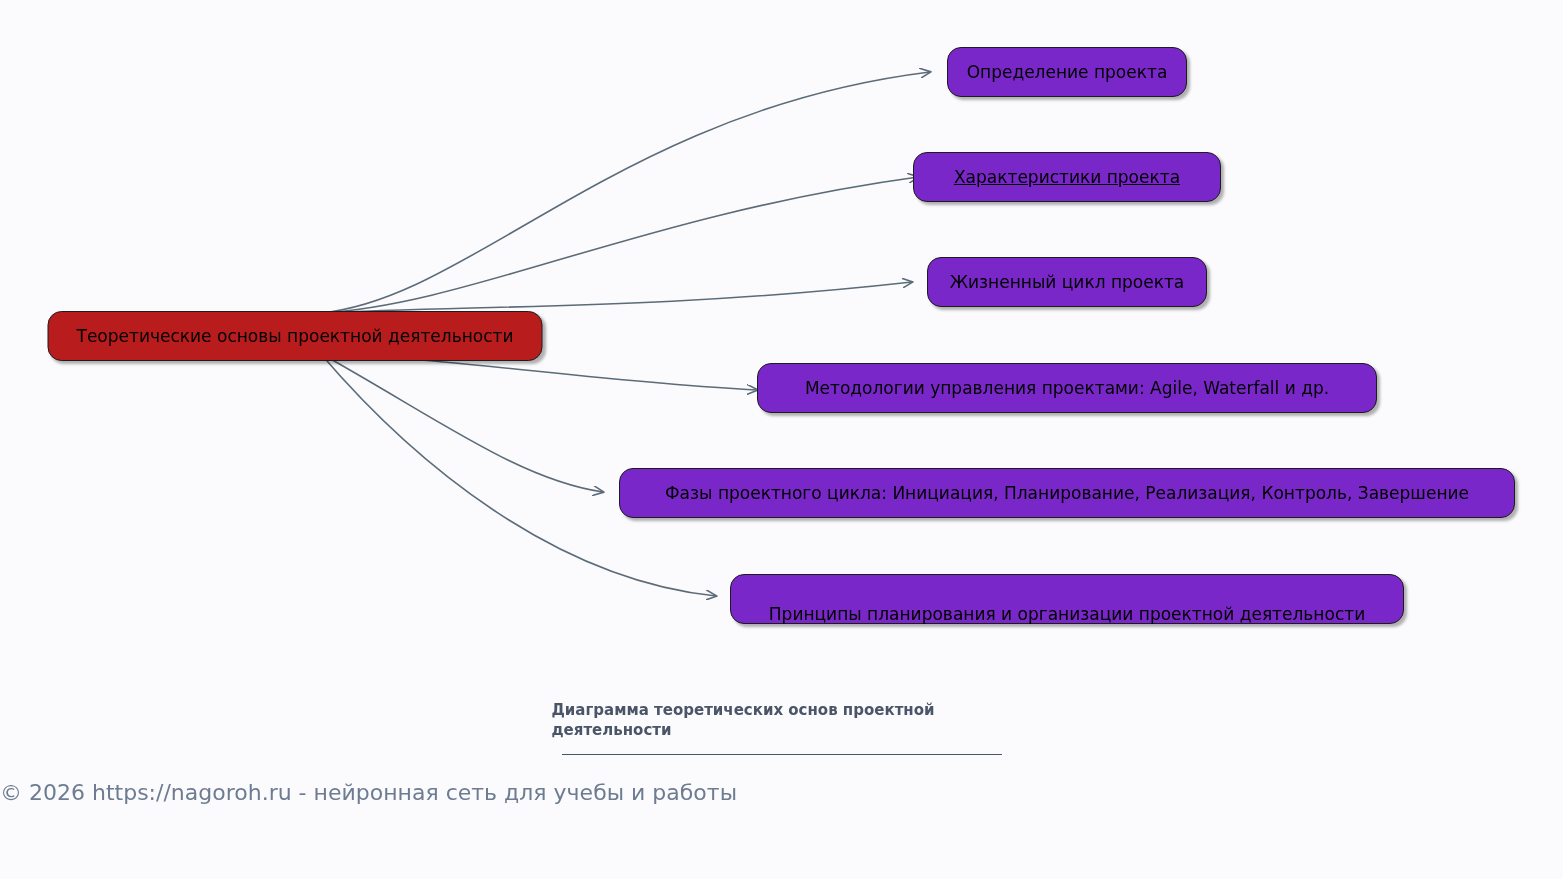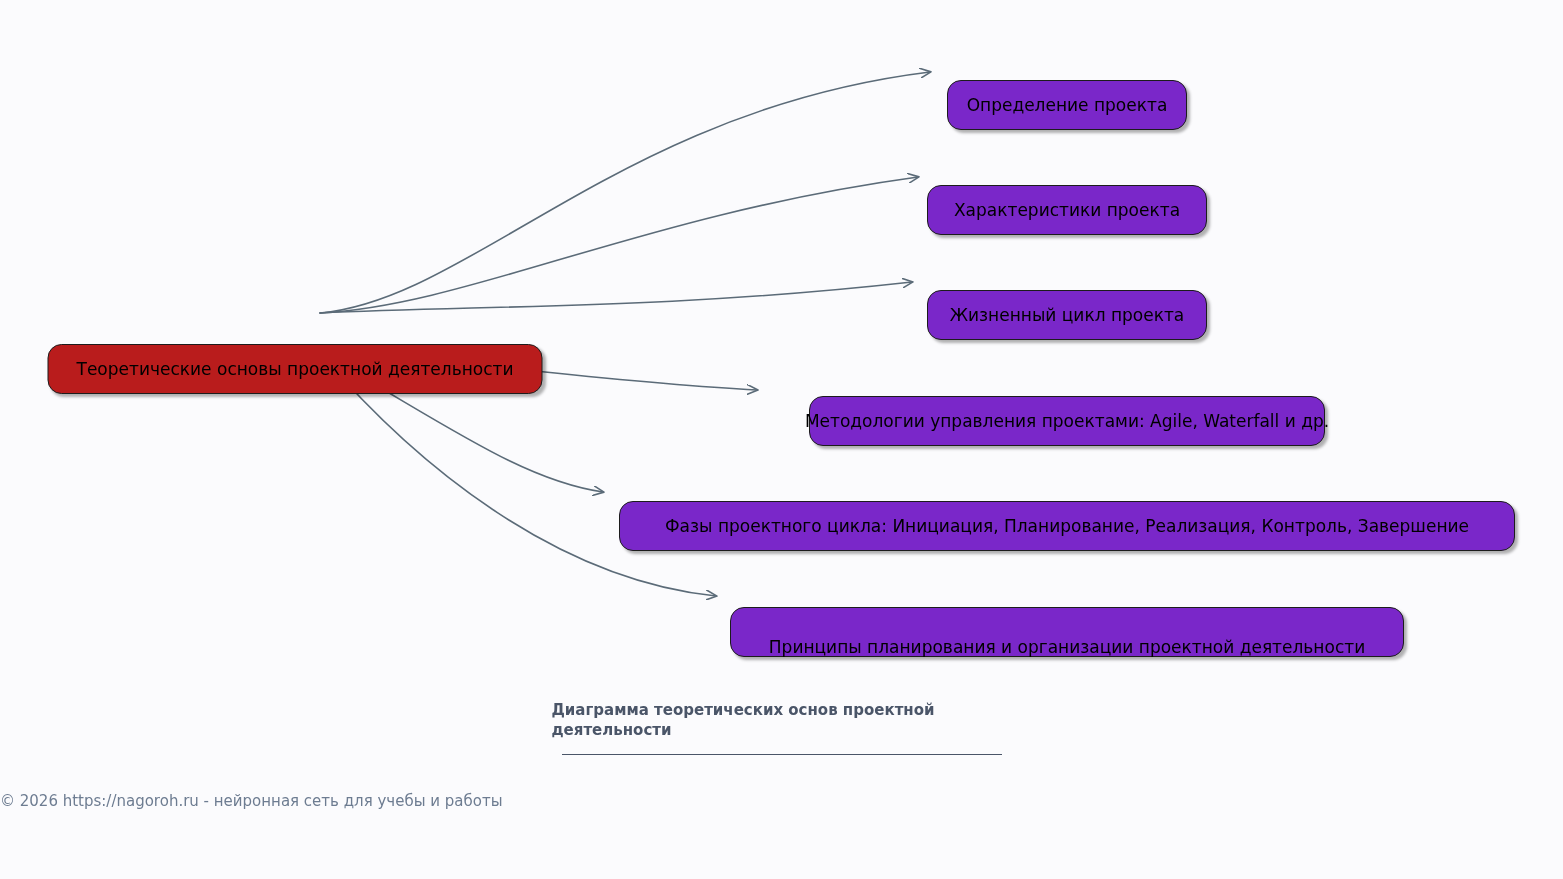--- a/index.html
+++ b/index.html
@@ -41,21 +41,20 @@
     justify-content: center;
     border-radius: 14px;
     border: 1.6px solid #1c1c1c;
     box-shadow: 3px 3px 3px rgba(0,0,0,0.30);
     white-space: nowrap;
     padding: 0 14px;
     font-size: 17px;
     line-height: 1;
     color: #000000;
     transform: translate(-50%, -50%);
-    margin-top: 33px;
   }
 
   .node-root {
     background: #b91c1c;
   }
 
   .node-child {
     background: #7a27c9;
   }
 
@@ -84,22 +83,22 @@
 
   #footer-rule {
     width: 440px;
     height: 0;
     margin: 13px auto 0 auto;
     border: 0;
     border-top: 1.5px solid #4a5568;
   }
 
   #footer-credit {
-    margin: 37px auto 0 auto;
-    font-size: 15px;
+    margin: 24px auto 0 auto;
+    font-size: 22px;
     color: #6d7c91;
     line-height: 1.3;
     font-family: "DejaVu Sans", sans-serif;
   }
 </style>
 </head>
 <body>
 
 <div id="canvas">
 
@@ -121,29 +120,29 @@
   </svg>
 
   <div class="node node-root" style="left:295px; top:336px; width:495px;">
     <span class="node-label">Теоретические основы проектной деятельности</span>
   </div>
 
   <div class="node node-child" style="left:1067px; top:72px; width:240px;">
     <span class="node-label">Определение проекта</span>
   </div>
 
-  <div class="node node-child" style="left:1067px; top:177px; width:280px;">
+  <div class="node node-child" style="left:1067px; top:177px; width:308px;text-decoration:underline;">
     <span class="node-label">Характеристики проекта</span>
   </div>
 
   <div class="node node-child" style="left:1067px; top:282px; width:280px;">
     <span class="node-label">Жизненный цикл проекта</span>
   </div>
 
-  <div class="node node-child" style="left:1067px; top:388px; width:516px;">
+  <div class="node node-child" style="left:1067px; top:388px; width:620px;">
     <span class="node-label">Методологии управления проектами: Agile, Waterfall и др.</span>
   </div>
 
   <div class="node node-child" style="left:1067px; top:493px; width:896px;">
     <span class="node-label">Фазы проектного цикла: Инициация, Планирование, Реализация, Контроль, Завершение</span>
   </div>
 
   <div class="node node-child" style="left:1067px; top:599px; width:674px;align-items:flex-end;">
     <span class="node-label">Принципы планирования и организации проектной деятельности</span>
   </div>

